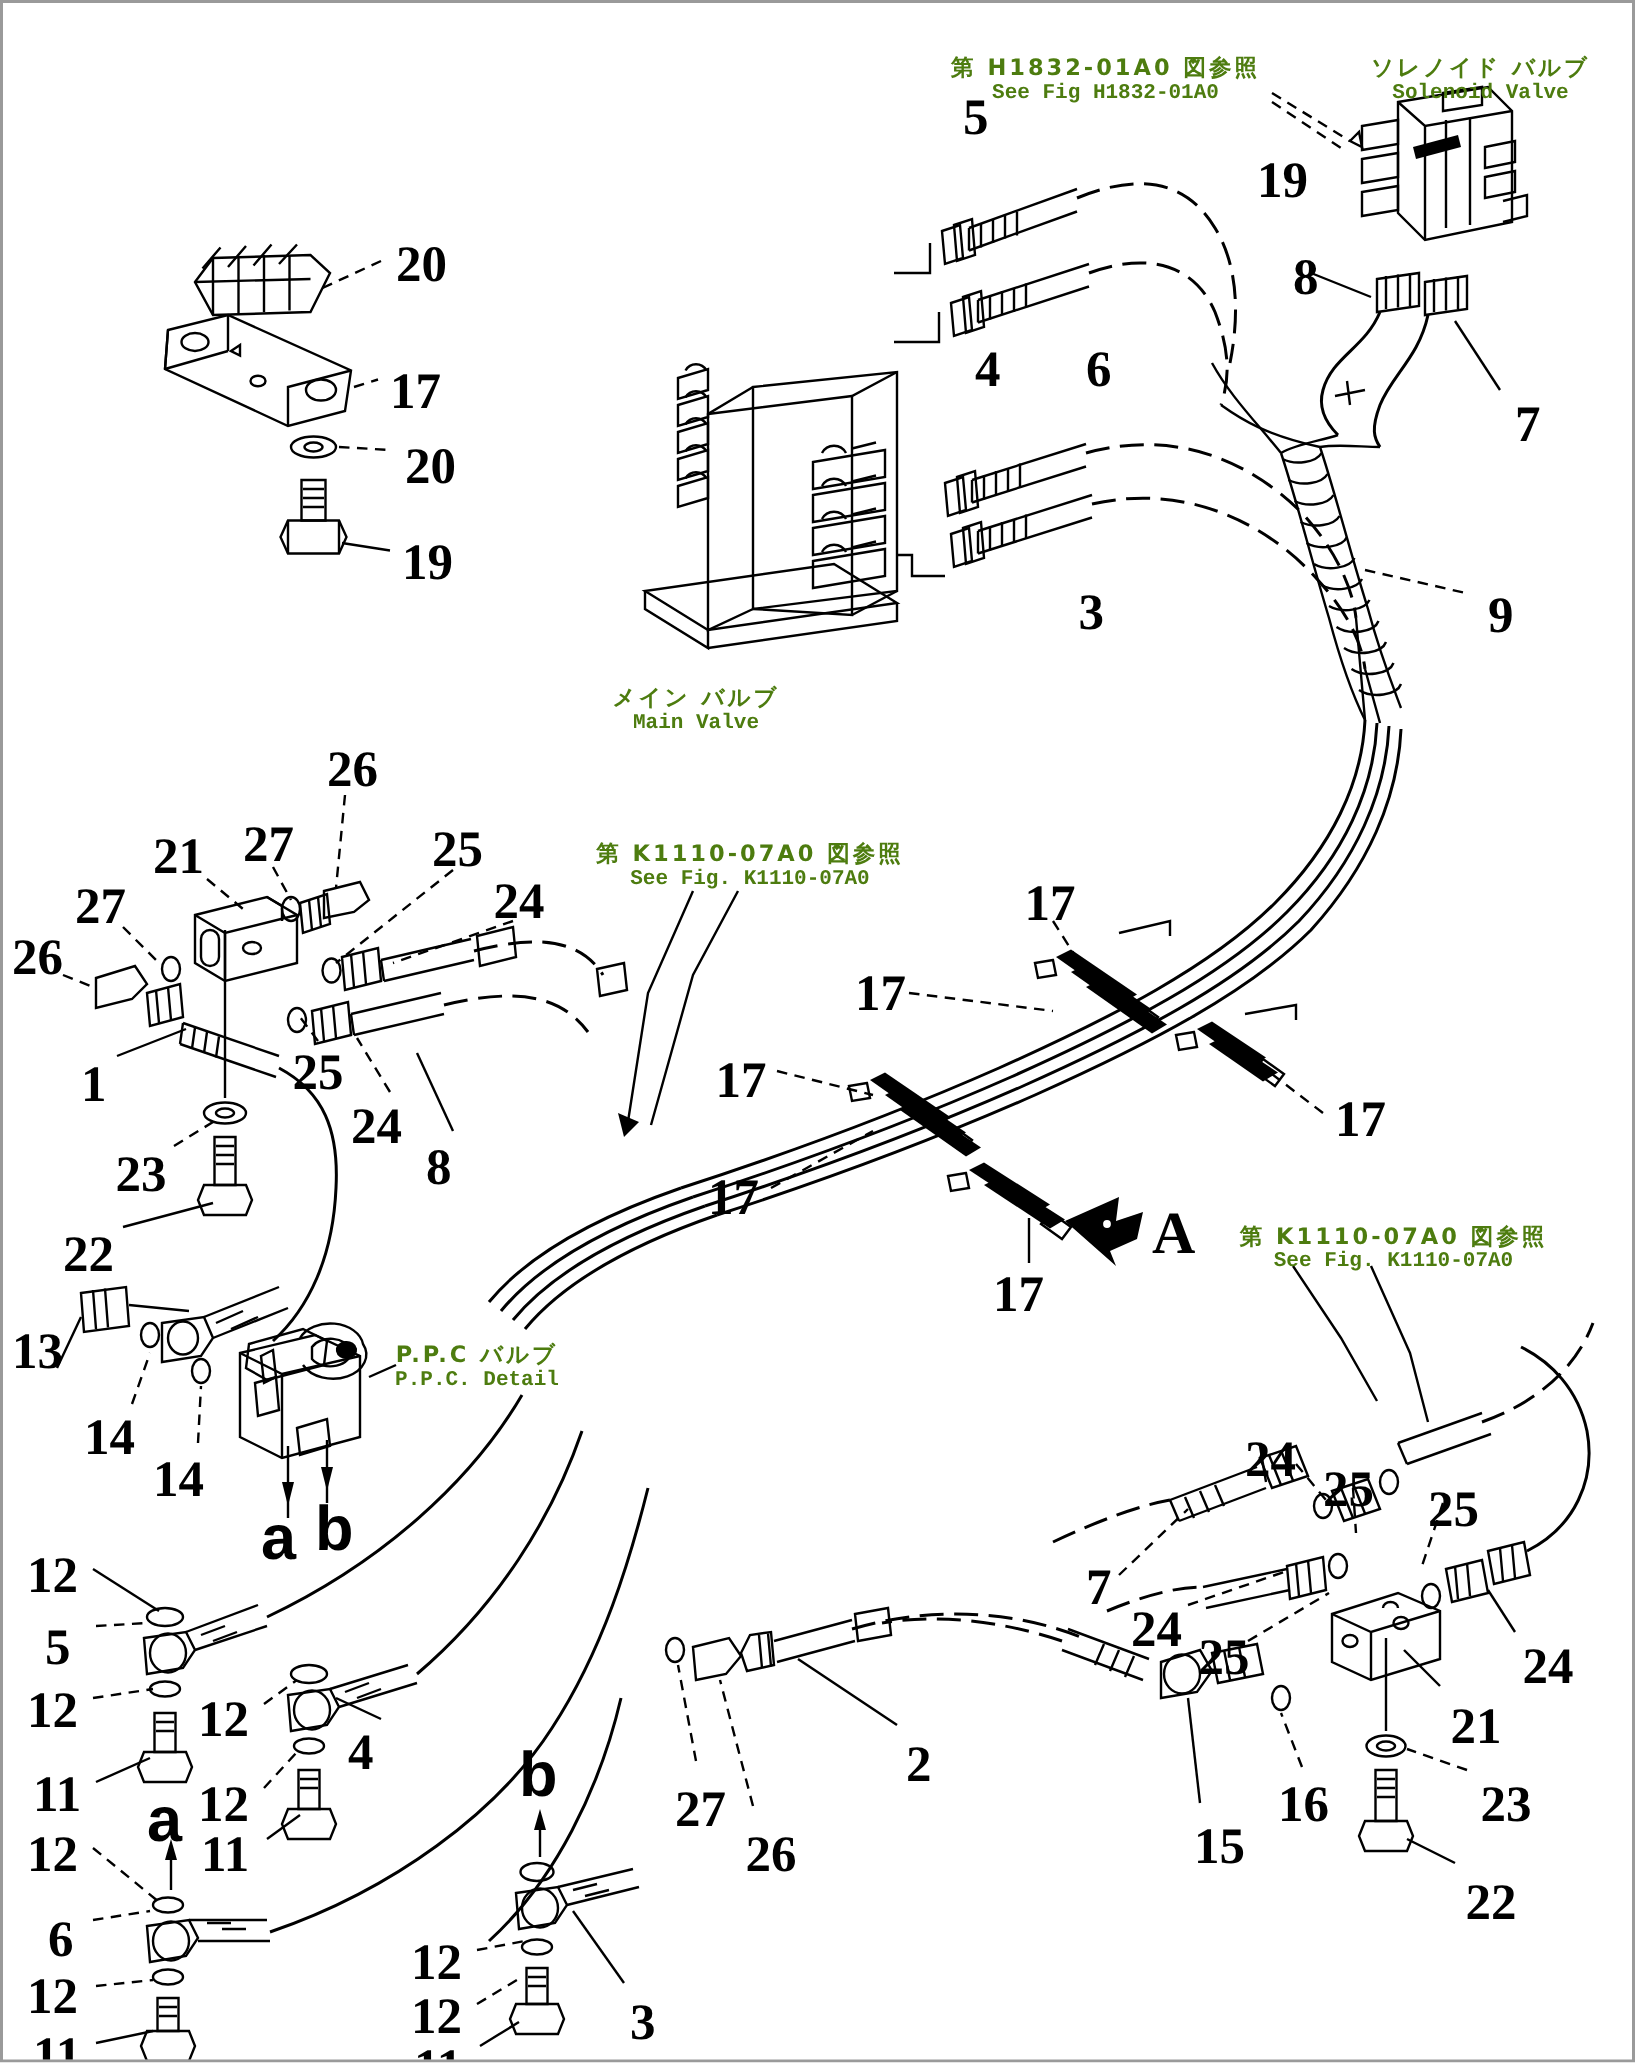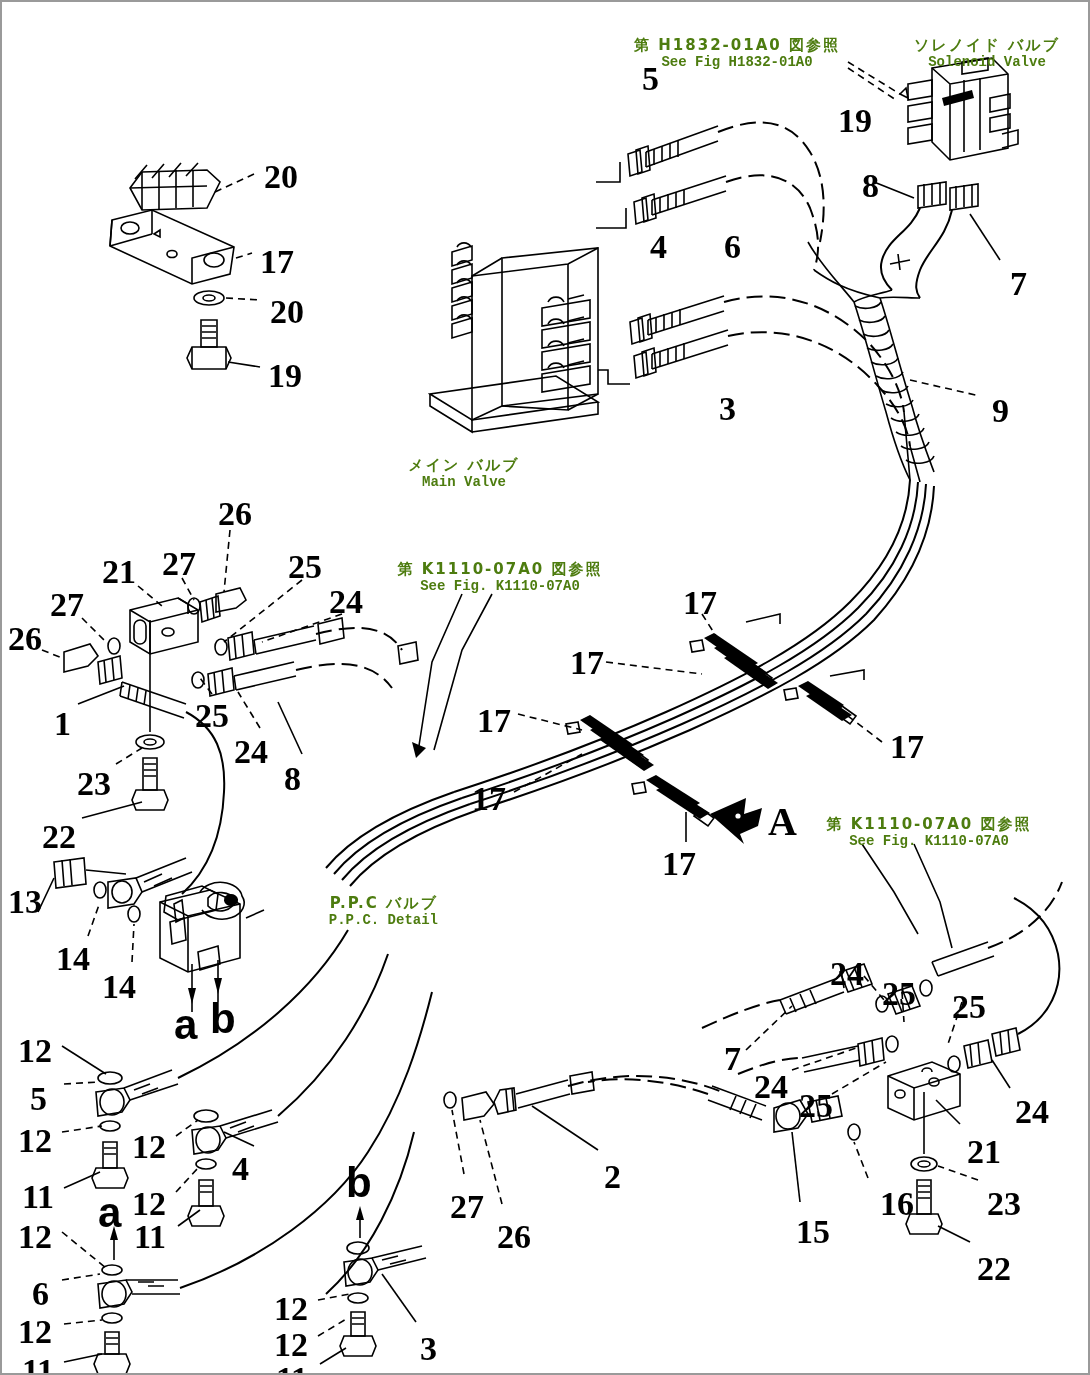--- a/index.html
+++ b/index.html
@@ -57,21 +57,21 @@
     display:block;
   }
   .cap .jp.wide{letter-spacing:5px;}
   .cap .en{
     font-family:Liberation Mono, monospace;
     font-size:14px;
     font-weight:700;
     display:block;
     margin-top:1px;
   }
-  .cap.left{text-align:right;}
+  .cap.left{text-align:center;}
   
   svg.layer{
     position:absolute;left:0;top:0;
     width:1090px;height:1375px;
     pointer-events:none;
   }
   .ln{stroke:#000;stroke-width:1.6;fill:none;}
   .ln-d{stroke:#000;stroke-width:1.6;fill:none;stroke-dasharray:7 5;}
   .hose{stroke:#000;stroke-width:2.0;fill:none;}
   .hose-d{stroke:#000;stroke-width:2.0;fill:none;stroke-dasharray:16 7;}
@@ -672,19 +672,19 @@
       <div class="num" style="left: 495px; top: 1218px;">26</div>
       <div class="num" style="left: 602px; top: 1158px;">2</div>
       <div class="num" style="left: 828px; top: 955px;">24</div>
       <div class="num" style="left: 880px; top: 975px;">25</div>
       <div class="num" style="left: 950px; top: 988px;">25</div>
       <div class="num" style="left: 722px; top: 1040px;">7</div>
       <div class="num" style="left: 752px; top: 1068px;">24</div>
       <div class="num" style="left: 797px; top: 1087px;">25</div>
       <div class="num" style="left: 1013px; top: 1093px;">24</div>
       <div class="num" style="left: 965px; top: 1133px;">21</div>
-      <div class="num" style="left: 850px; top: 1185px; margin-left: 28px;">16</div>
+      <div class="num" style="left: 850px; top: 1185px;">16</div>
       <div class="num" style="left: 782px; top: 1213px; margin-left: 12px;">15</div>
       <div class="num" style="left: 985px; top: 1185px;">23</div>
       <div class="num" style="left: 975px; top: 1250px;">22</div>
     </div>
 
 </div>
 
 </body></html>

